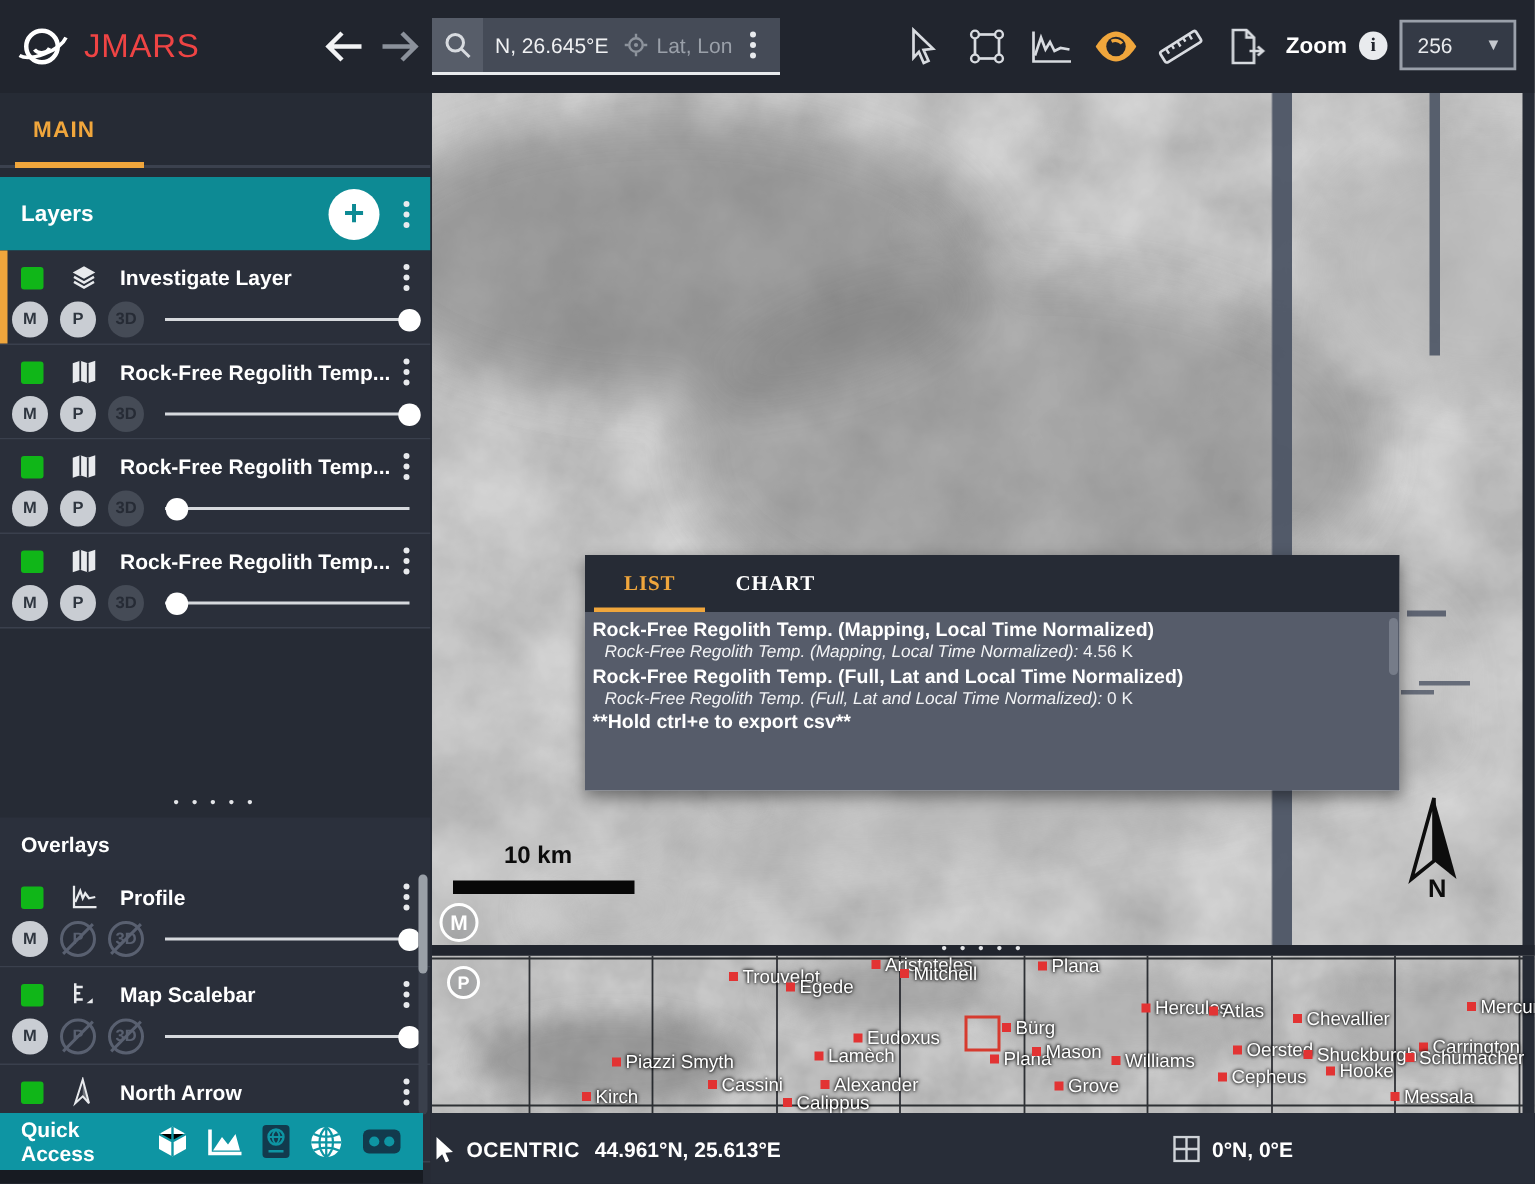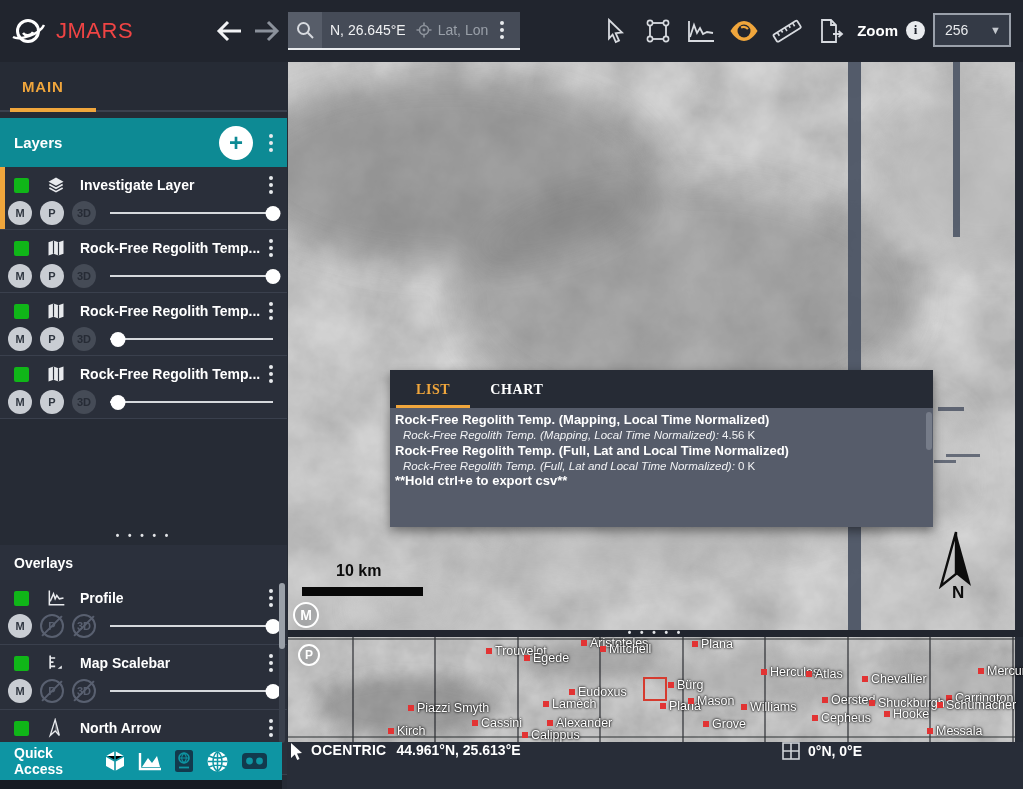--- a/index.html
+++ b/index.html
@@ -93,21 +93,21 @@
   .map-divider .drag-dots { top:-3px; }
 
   
   .panner { position:absolute; left:288px; top:637px; width:735px; height:105px; overflow:hidden; background:#747474; cursor:crosshair; }
   .badge-p { left:10px; top:7px; width:22px; height:22px; font-size:12px; }
   .pan-label { position:absolute; font-size:12.5px; color:#fff; white-space:nowrap; transform:translateY(-50%); text-shadow:0 0 3px #000, 0 0 2px #000; display:flex; align-items:center; }
   .pan-label::before { content:""; width:6px; height:6px; background:#e23333; margin-right:3px; flex:0 0 auto; }
   .pan-viewbox { position:absolute; border:2px solid #d63b2f; background:transparent; }
 
   
-  .statusbar { position:absolute; left:282px; top:742px; width:741px; height:47px; background:#282d38; z-index:6; display:flex; align-items:flex-start; }
+  .statusbar { position:absolute; left:282px; top:742px; width:741px; height:47px; background:#282d38; z-index:6; display:flex; align-items:center; }
   .sb-cursor { margin-left:8px; display:flex; }
   .sb-proj { font-size:14px; font-weight:bold; color:#fff; margin-left:8px; letter-spacing:.3px; }
   .sb-coords { font-size:14px; font-weight:bold; color:#fff; margin-left:10px; }
   .sb-grid-group { position:absolute; left:500px; display:flex; align-items:center; gap:8px; }
   .sb-grid-coords { font-size:14px; font-weight:bold; color:#fff; }
 
   svg { display:block; }
   .hidden-defs { position:absolute; width:0; height:0; overflow:hidden; }
 </style>
 </head>

